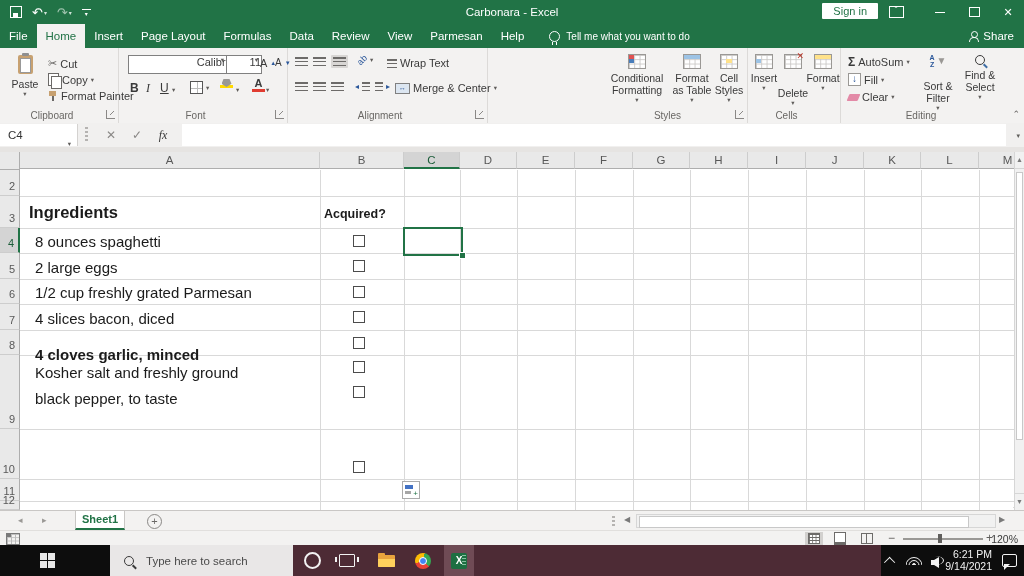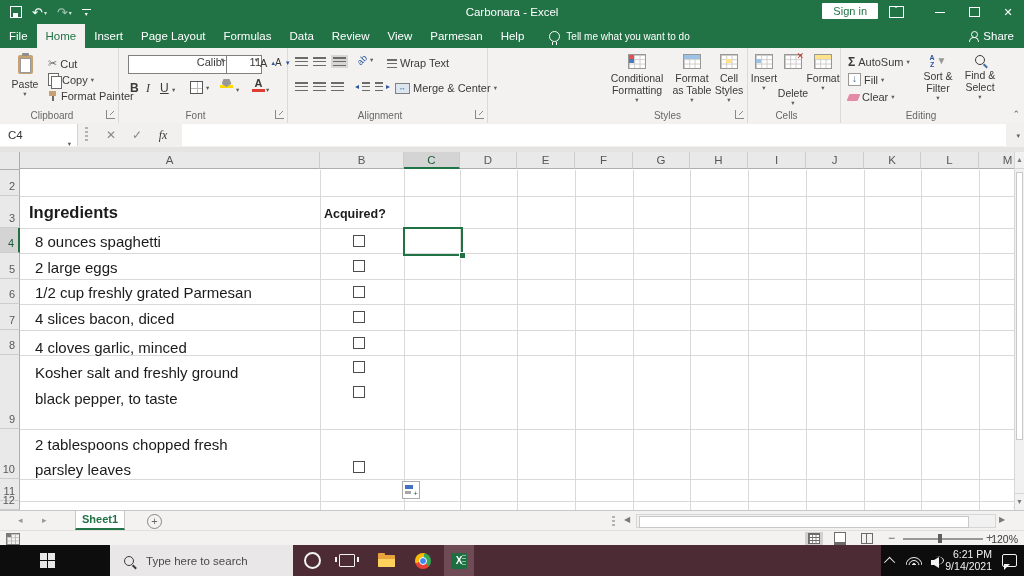--- a/index.html
+++ b/index.html
@@ -381,21 +381,21 @@
       <div class="rb" style="left:8px;top:43px;">
           <span class="erasr"></span>
           <span>Clear</span>
           <span class="dd">▾</span>
         </div>
       <div class="vb" style="left:78px;top:6px;width:40px;">
         <span style="display:flex;align-items:center;gap:2px;">
             <span style="font-size:7px;line-height:7px;color:#2b579a;font-weight:bold;">A<br>Z</span>
             <span style="color:#9a9895;font-size:10px;">▼</span>
           </span>
-        <span style="margin-top:2px;">Sort &amp; Filter</span>
+        <span style="margin-top:12px;">Sort &amp; Filter</span>
           <span class="dd">▾</span>
       </div>
       <div class="vb" style="left:120px;top:7px;width:40px;">
         <span class="lens" style="border-color:#3a3a3a;margin-bottom:2px;"></span>
         <span style="margin-top:2px;">Find &amp; Select</span>
           <span class="dd">▾</span>
       </div>
       <div class="glabel" style="right:0;">Editing</div>
     </div>
     <span style="position:absolute;right:4px;bottom:4px;color:#605e5c;font-size:9px;">⌃</span>
@@ -467,28 +467,26 @@
       <div class="celltx" style="left: 29px; top: 50px; width: 280px; font-weight: bold; font-size: 16.5px; line-height: 20px;">Ingredients</div>
       <div class="celltx" style="left: 324px; top: 55px; width: 78px; font-weight: bold; font-size: 12.5px; line-height: 15px;">Acquired?</div>
       <div class="celltx" style="left: 35px; top: 79px; width: 278px; line-height: 22px;">8 ounces spaghetti</div>
       <div class="cb" style="left: 353px; top: 83px;"></div>
       <div class="celltx" style="left: 35px; top: 105px; width: 278px; line-height: 22px;">2 large eggs</div>
       <div class="cb" style="left: 353px; top: 108px;"></div>
       <div class="celltx" style="left: 35px; top: 130px; width: 278px; line-height: 22px;">1/2 cup freshly grated Parmesan</div>
       <div class="cb" style="left: 353px; top: 134px;"></div>
       <div class="celltx" style="left: 35px; top: 156px; width: 278px; line-height: 22px;">4 slices bacon, diced</div>
       <div class="cb" style="left: 353px; top: 159px;"></div>
-      <div class="celltx" style="left: 35px; top: 185px; width: 278px; line-height: 22px;">4 cloves garlic, minced</div>
+      <div class="celltx" style="left: 35px; top: 192px; width: 278px; line-height: 22px; font-weight: bold;">4 cloves garlic, minced</div>
       <div class="cb" style="left: 353px; top: 185px;"></div>
       <div class="celltx" style="left: 35px; top: 208px; width: 278px; line-height: 26px;">Kosher salt and freshly ground
 black pepper, to taste</div>
       <div class="cb" style="left: 353px; top: 209px;"></div>
       <div class="cb" style="left: 353px; top: 234px;"></div>
-      <div class="celltx" style="left: 35px; top: 280px; width: 278px; line-height: 25px;">2 tablespoons chopped fresh
-parsley leaves</div>
       <div class="cb" style="left: 353px; top: 309px;"></div>
       <div id="selbox" style="left: 403px; top: 75px; width: 56px; height: 25px;"></div>
       <div id="fillhandle" style="left: 459px; top: 100px;"></div>
       <div id="smarttag" style="left: 402px; top: 329px;">
         <i></i>
         <b></b>
         <s>+</s>
       </div>
     </div>
   <div id="vscroll">

